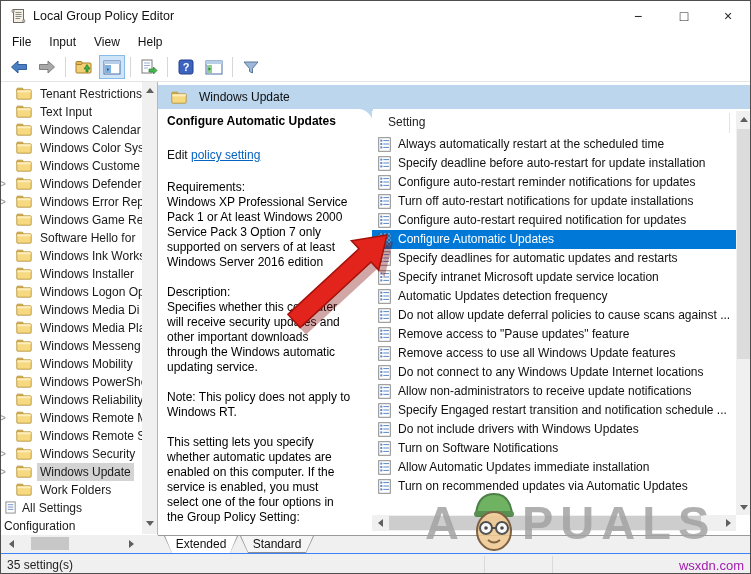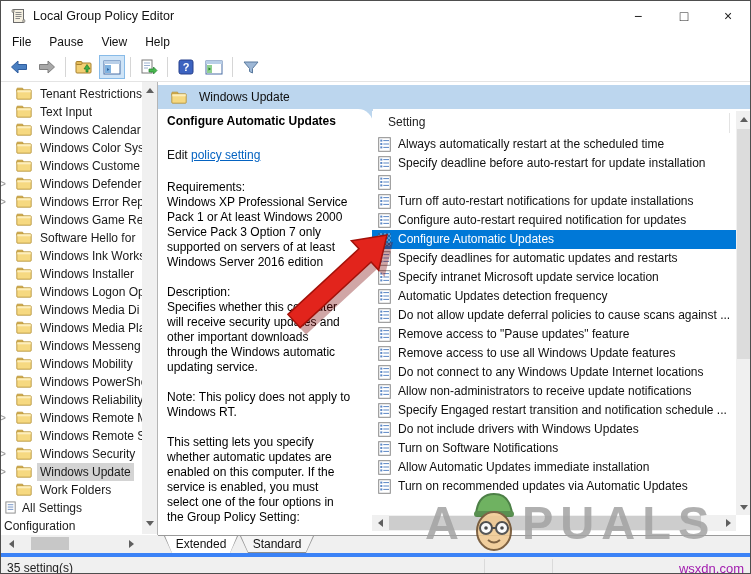--- a/index.html
+++ b/index.html
@@ -121,21 +121,21 @@
   .list-vscroll .down { left:0; top:388px; width:16px; height:16px; }
   .list-vscroll .sthumb { left:1px; top:18px; width:14px; height:230px; background:#dcdcdc; }
 
   .list-hscroll { left:214px; top:433px; width:364px; height:16px; }
   .list-hscroll .left { left:0; top:0; width:16px; height:16px; }
   .list-hscroll .right { left:348px; top:0; width:16px; height:16px; }
   .list-hscroll .sthumb { left:17px; top:1px; width:312px; height:14px; }
 
   
   .statusbar { position:absolute; left:0; top:552px; width:751px; height:22px; background:#f0f0f0;
-               border-top:4px solid #3b82f6; }
+               border-top:1px solid #3b82f6; }
   .status-left { position:absolute; left:6px; top:4px; font-size:12px; color:#222; }
   .status-right { position:absolute; right:8px; top:4px; font-size:13px; color:#a21caf; }
   .status-div { position:absolute; top:2px; width:1px; height:18px; background:#dadada; }
   .sd1 { left:483px; } .sd2 { left:551px; }
 
   
   .watermark { position:absolute; left:424px; top:489px; z-index:50; display:flex; align-items:flex-end;
                pointer-events:none; opacity:.85; }
   .wm-letters { font-size:47px; font-weight:bold; color:#a3a3a3; letter-spacing:7px; line-height:58px; }
   .arrow-overlay { position:absolute; left:0; top:0; width:751px; height:574px; z-index:60; pointer-events:none; }
@@ -156,21 +156,21 @@
       <line x1="4.5" y1="10.5" x2="9" y2="10.5" stroke="#8a8a8a"></line>
     </svg>
     <span class="title-text">Local Group Policy Editor</span>
     <div class="winbtn btn-min">−</div>
     <div class="winbtn btn-max">□</div>
     <div class="winbtn btn-close">×</div>
   </div>
 
   <div class="menubar">
       <span class="menu-item">File</span>
-      <span class="menu-item">Pause</span>
+      <span class="menu-item">Input</span>
       <span class="menu-item">View</span>
       <span class="menu-item">Help</span>
     </div>
 
   <div class="toolbar">
     <div class="tbtn">
       <svg width="18" height="14" viewBox="0 0 18 14">
         <path d="M8 1 L1.5 7 L8 13 L8 9.5 L16.5 9.5 L16.5 4.5 L8 4.5 Z" fill="#4a7fc1" stroke="#2f5d9e"></path>
       </svg>
     </div>
@@ -556,20 +556,21 @@
         <svg class="licon doc" viewBox="0 0 13 15">
           <rect x="0.7" y="0.7" width="11.6" height="13.6" fill="#fff" stroke="#8a8a8a"></rect>
           <rect x="2.3" y="2.6" width="2" height="2" fill="#5b87c5"></rect>
           <line x1="5.3" y1="3.6" x2="11" y2="3.6" stroke="#5b87c5"></line>
           <rect x="2.3" y="6" width="2" height="2" fill="#5b87c5"></rect>
           <line x1="5.3" y1="7" x2="11" y2="7" stroke="#5b87c5"></line>
           <rect x="2.3" y="9.4" width="2" height="2" fill="#5b87c5"></rect>
           <line x1="5.3" y1="10.4" x2="11" y2="10.4" stroke="#5b87c5"></line>
         </svg>
 
+        <span class="ltext">Configure auto-restart reminder notifications for updates</span>
       </div>
             <div class="lrow">
         <svg class="licon doc" viewBox="0 0 13 15">
           <rect x="0.7" y="0.7" width="11.6" height="13.6" fill="#fff" stroke="#8a8a8a"></rect>
           <rect x="2.3" y="2.6" width="2" height="2" fill="#5b87c5"></rect>
           <line x1="5.3" y1="3.6" x2="11" y2="3.6" stroke="#5b87c5"></line>
           <rect x="2.3" y="6" width="2" height="2" fill="#5b87c5"></rect>
           <line x1="5.3" y1="7" x2="11" y2="7" stroke="#5b87c5"></line>
           <rect x="2.3" y="9.4" width="2" height="2" fill="#5b87c5"></rect>
           <line x1="5.3" y1="10.4" x2="11" y2="10.4" stroke="#5b87c5"></line>

